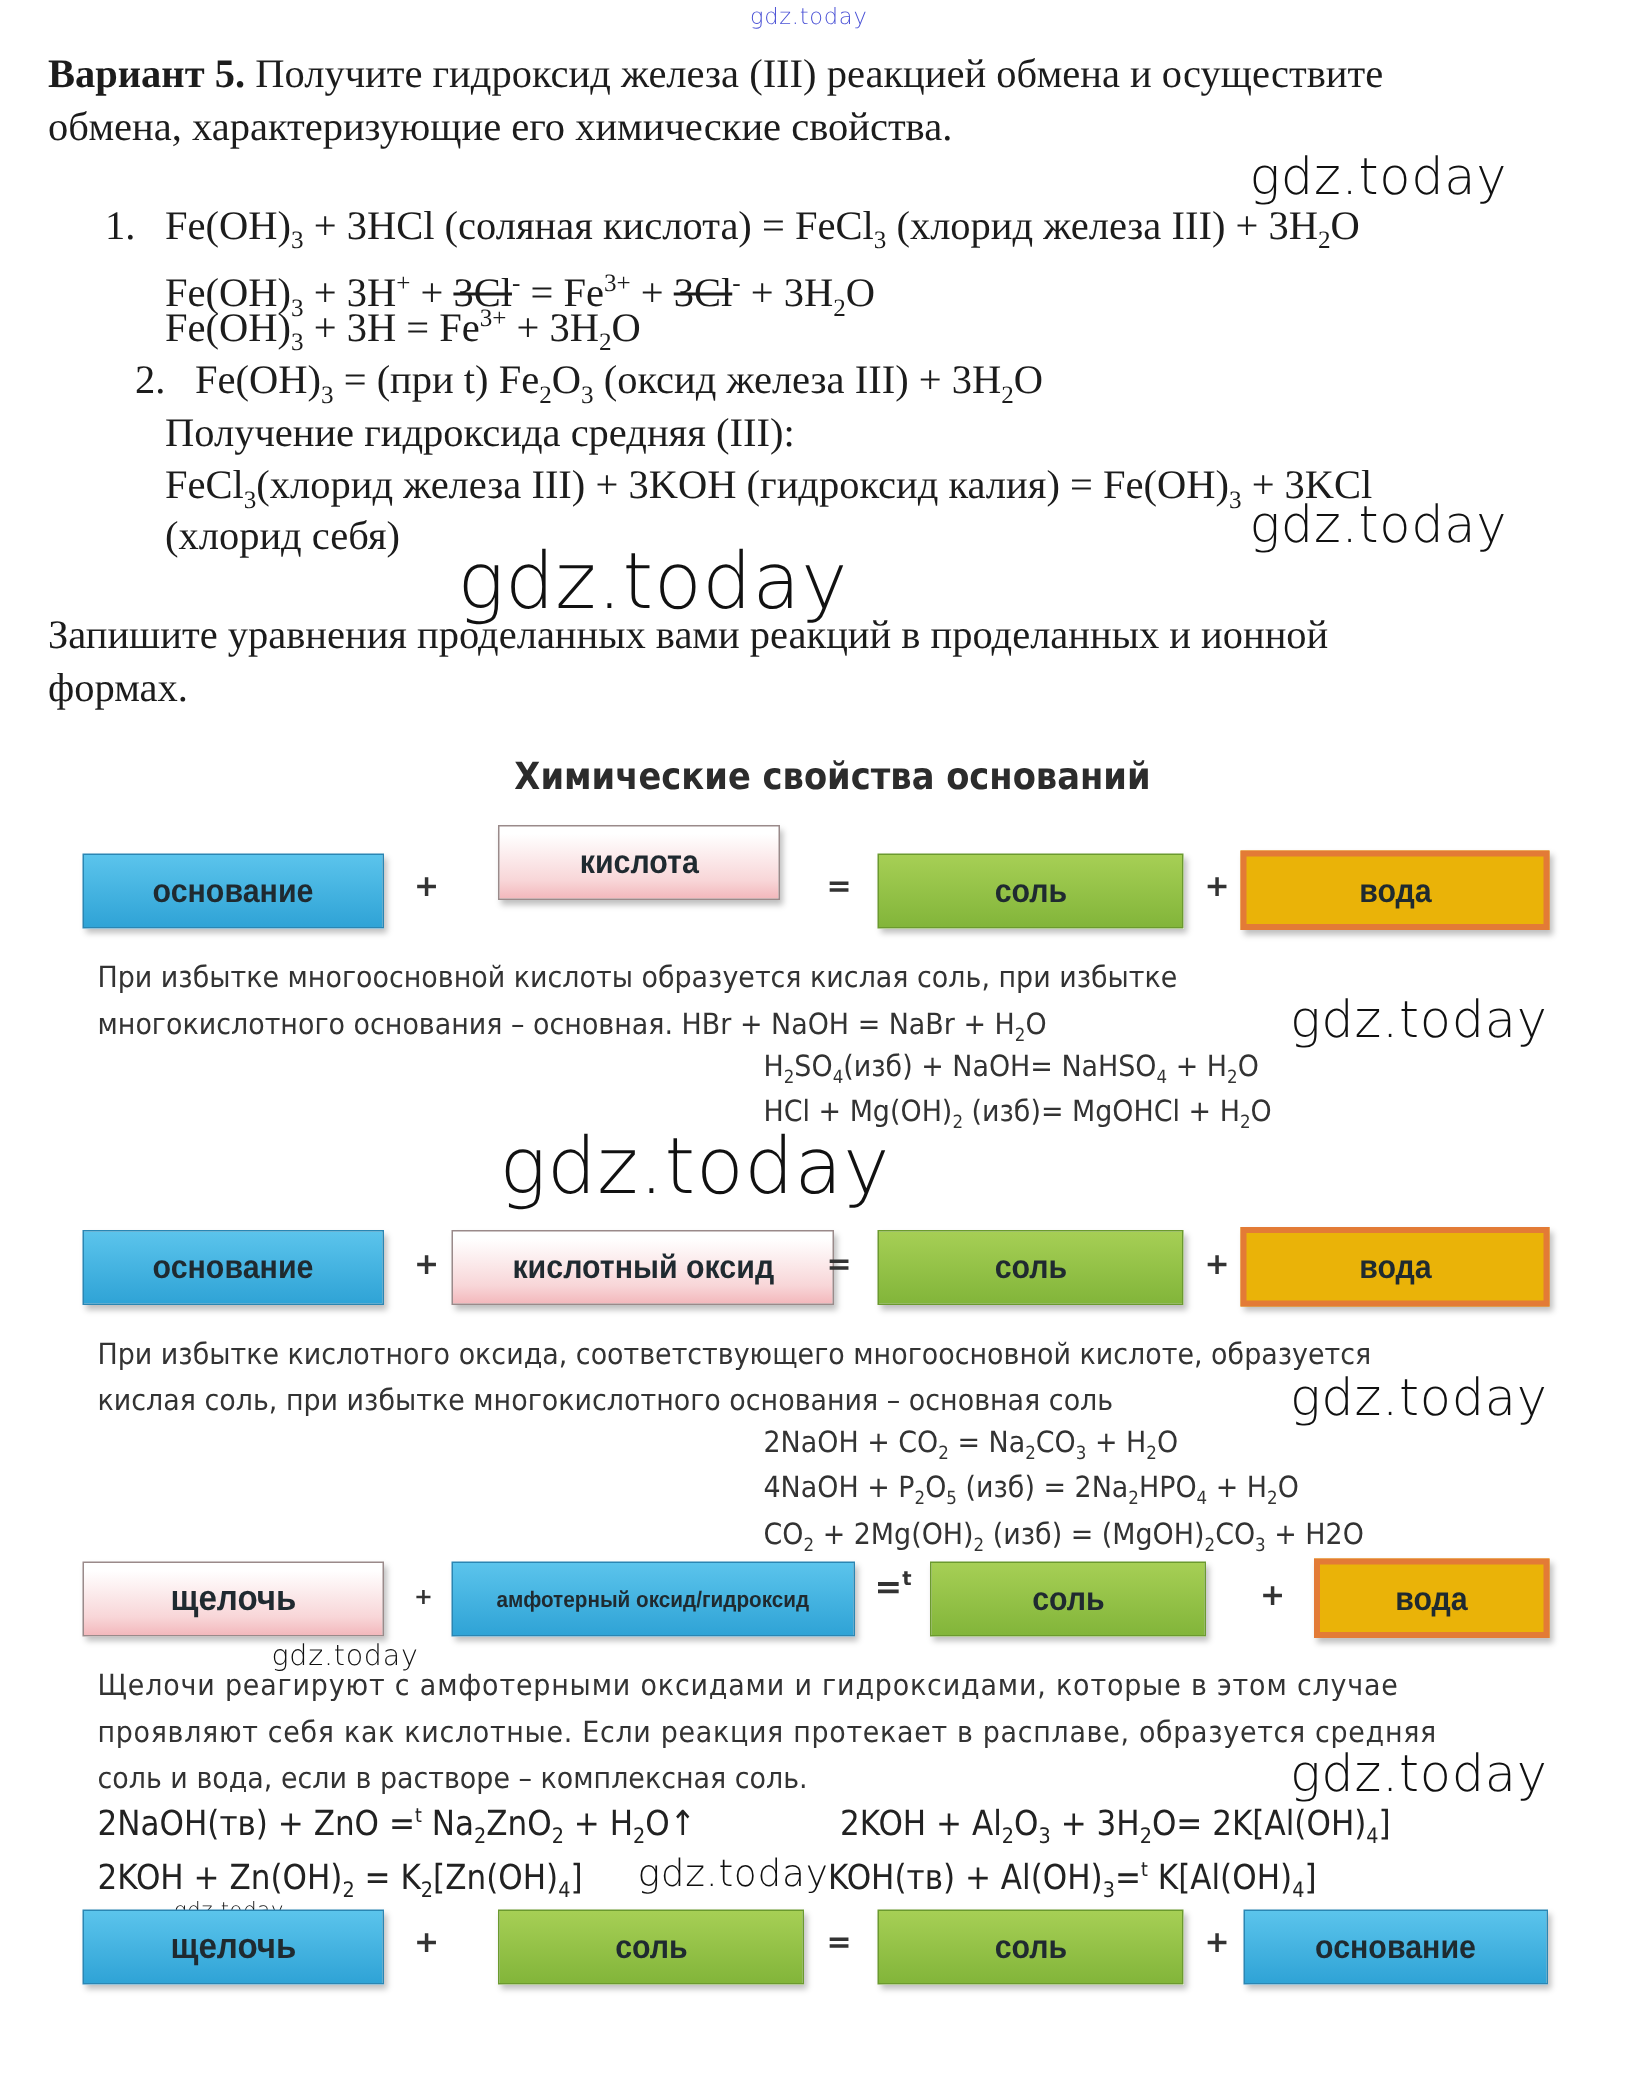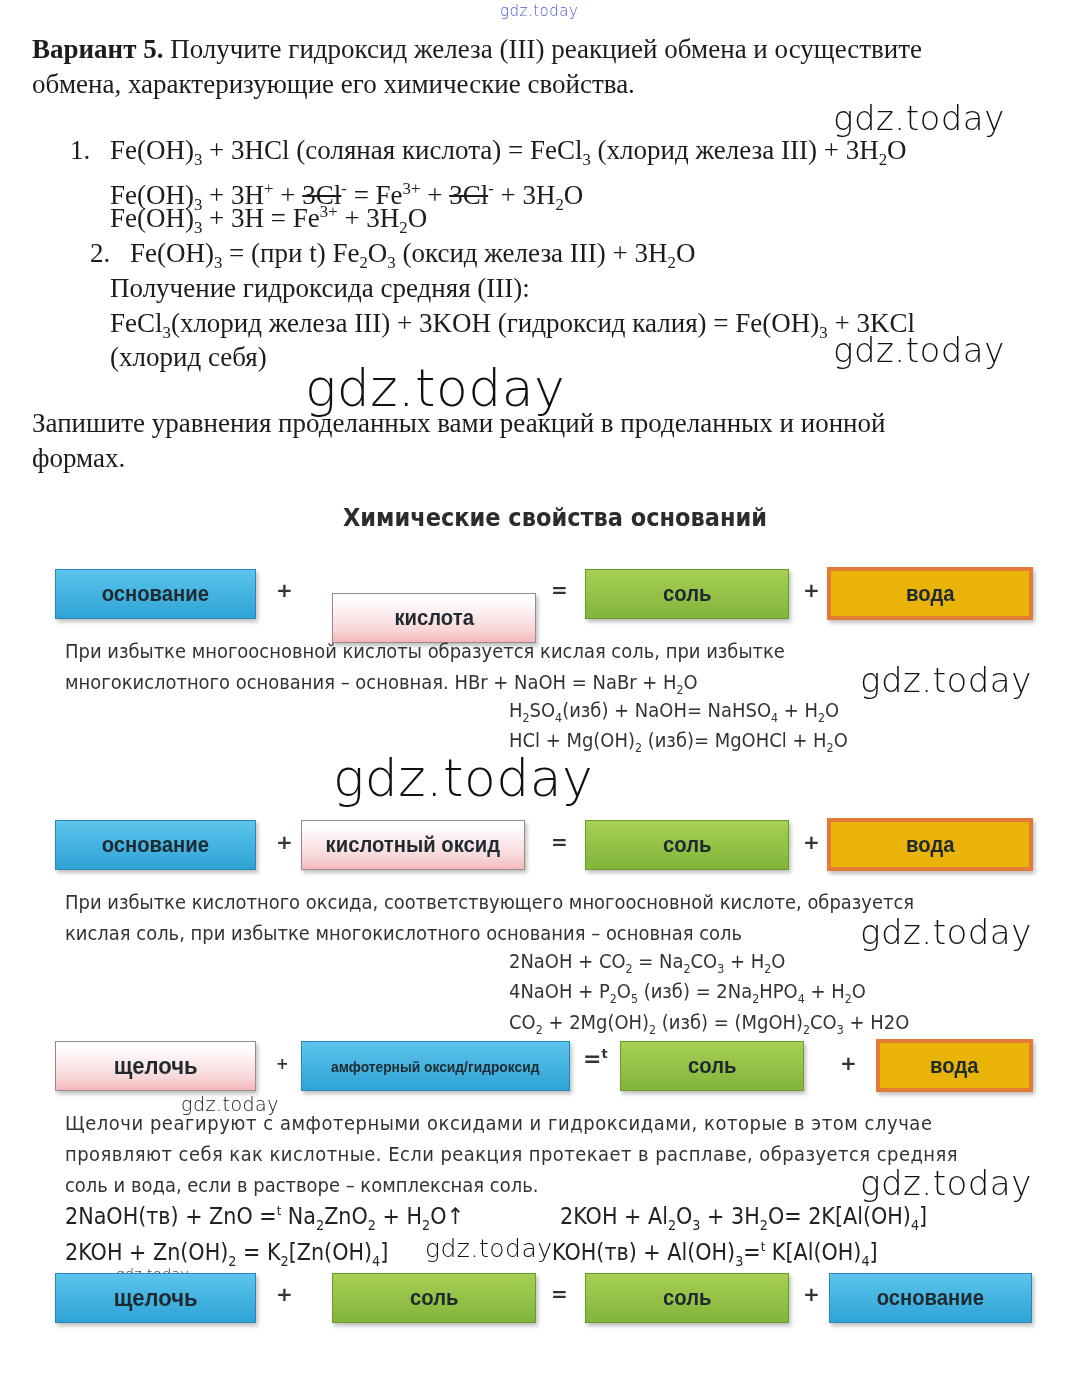--- a/index.html
+++ b/index.html
@@ -60,21 +60,21 @@
 
 <div class="abs serif" style="left:32px;top:406px;">Запишите уравнения проделанных вами реакций в проделанных и ионной</div>
 <div class="abs serif" style="left:32px;top:441px;">формах.</div>
 
 <div class="abs section-title" style="left:300px;top:503px;width:510px;text-align:center;">Химические свойства оснований</div>
 
 <div class="box blue" style="left:55px;top:569px;width:201px;height:50px;">
     <span>основание</span>
   </div>
 <div class="op" style="left:276px;top:578px;">+</div>
-<div class="box pink" style="left:332px;top:593px;width:204px;height:50px;">
+<div class="box pink" style="left:332px;top:550px;width:188px;height:50px;">
     <span>кислота</span>
   </div>
 <div class="op" style="left:551px;top:578px;">=</div>
 <div class="box green" style="left:585px;top:569px;width:204px;height:50px;">
     <span>соль</span>
   </div>
 <div class="op" style="left:803px;top:578px;">+</div>
 <div class="box orange" style="left:827px;top:567px;width:206px;height:53px;">
     <span>вода</span>
   </div>
@@ -83,21 +83,21 @@
 <div class="abs desc" style="left:65px;top:667px;"><span>многокислотного основания – основная.</span> HBr + NaOH = NaBr + H<sub>2</sub>O</div>
 <div class="abs wm" style="left:860px;top:660px;font-size:34px;">gdz.today</div>
 <div class="abs eq" style="left:509px;top:699px;">H<sub>2</sub>SO<sub>4</sub>(изб) + NaOH= NaHSO<sub>4</sub> + H<sub>2</sub>O</div>
 <div class="abs eq" style="left:509px;top:729px;">HCl + Mg(OH)<sub>2</sub> (изб)= MgOHCl + H<sub>2</sub>O</div>
 <div class="abs wm" style="left:333px;top:748px;font-size:52px;">gdz.today</div>
 
 <div class="box blue" style="left:55px;top:820px;width:201px;height:50px;">
     <span>основание</span>
   </div>
 <div class="op" style="left:276px;top:830px;">+</div>
-<div class="box pink" style="left:301px;top:820px;width:224px;height:50px;">
+<div class="box pink" style="left:301px;top:820px;width:255px;height:50px;">
     <span>кислотный оксид</span>
   </div>
 <div class="op" style="left:551px;top:830px;">=</div>
 <div class="box green" style="left:585px;top:820px;width:204px;height:50px;">
     <span>соль</span>
   </div>
 <div class="op" style="left:803px;top:830px;">+</div>
 <div class="box orange" style="left:827px;top:818px;width:206px;height:53px;">
     <span>вода</span>
   </div>

